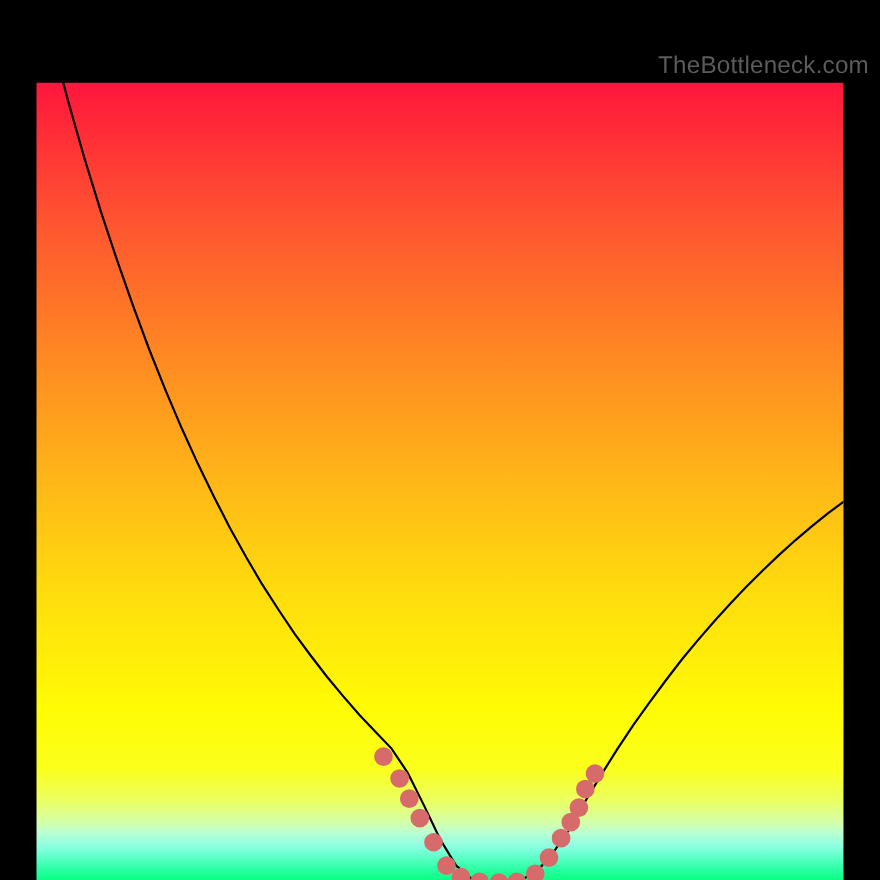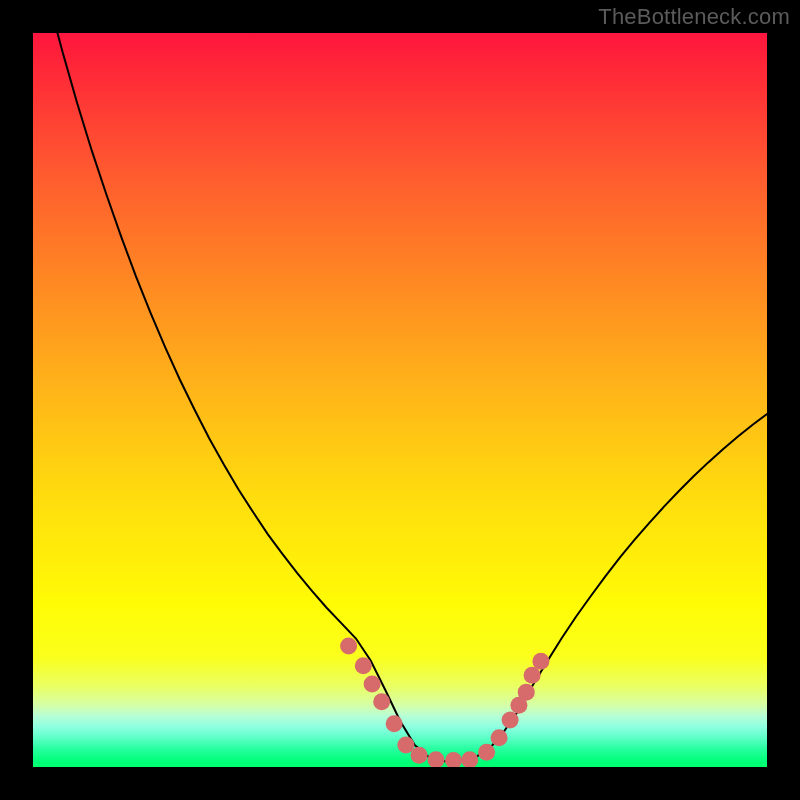--- a/index.html
+++ b/index.html
@@ -9,20 +9,21 @@
     height: 800px;
     overflow: hidden;
     background: #000;
     font-family: Arial, Helvetica, sans-serif;
   }
   .outer {
     position: relative;
     width: 800px;
     height: 652px;
     background: #000;
+    margin-top: 42px;
   }
   .plot {
     position: absolute;
     left: 33px;
     top: 33px;
     width: 734px;
     height: 734px;
     overflow: hidden;
   }
   .gradient {

